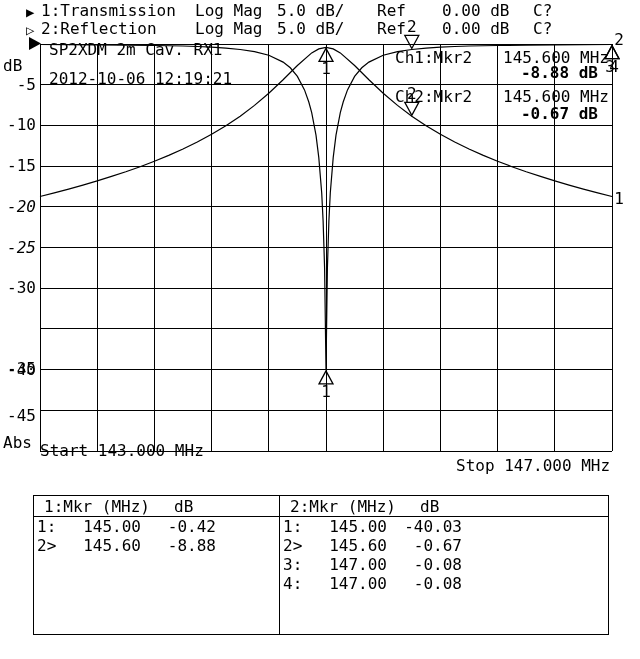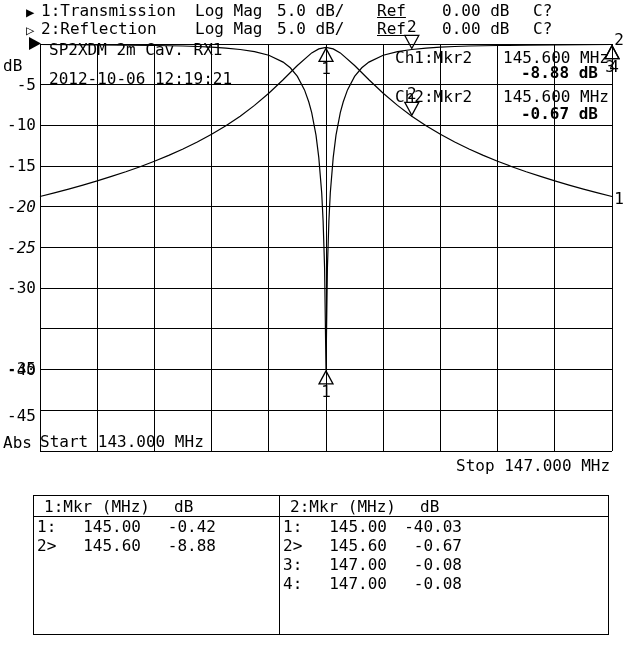--- a/index.html
+++ b/index.html
@@ -14,21 +14,21 @@
   #plot-svg { z-index:1; }
   .txt { z-index:2; }
   #overlay-svg { z-index:3; }
   
   .hline { position:absolute; left:0; width:640px; height:17px; }
   .hf { position:absolute; white-space:pre; }
   .hf-glyph  { left:26px; top:1px; font-size:14px; }
   .hf-name   { left:41px; }
   .hf-format { left:195px; }
   .hf-scale  { left:277px; }
-  .hf-ref    { left:377px;text-decoration:underline; }
+  .hf-ref    { left:377px; }
   .hf-refval { left:442px; }
   .hf-cal    { left:533px; }
   
   .ytick { position:absolute; left:0; width:36px; text-align:right; z-index:2; }
   
   .rdval { text-align:right; width:95px;font-weight:bold; }
   
   #mkr-table { position:absolute; left:33px; top:495px; width:576px; height:140px;
                border:1px solid #000; z-index:2; }
   .tbl-divider { position:absolute; left:245px; top:0; width:1px; height:100%; background:#000; }
@@ -115,21 +115,21 @@
   <div class="abs txt" style="left:49px;top:71px">2012-10-06 12:19:21</div>
 
   <div class="abs txt" style="left:395px;top:50px">Ch1:Mkr2</div>
   <div class="abs txt" style="left:503px;top:50px">145.600 MHz</div>
   <div class="abs txt rdval" style="left:503px;top:65px">-8.88 dB</div>
 
   <div class="abs txt" style="left:395px;top:89px">Ch2:Mkr2</div>
   <div class="abs txt" style="left:503px;top:89px">145.600 MHz</div>
   <div class="abs txt rdval" style="left:503px;top:106px">-0.67 dB</div>
 
-  <div class="abs txt" style="left:40px;top:434px">Start 143.000 MHz</div>
+  <div class="abs txt" style="left:40px;top:443px">Start 143.000 MHz</div>
   <div class="abs txt" style="left:456px;top:458px">Stop 147.000 MHz</div>
 
   <svg id="overlay-svg" class="layer" width="640" height="659">
       <polygon points="29,37 29,50 41,43.5" fill="#000"></polygon>
       <g>
         <polygon points="326,48.4188 319,61.4188 333,61.4188" fill="none" stroke="#000" stroke-width="1.3"></polygon>
         <text x="326" y="74.4188" text-anchor="middle" font-family="&quot;DejaVu Sans Mono&quot;, monospace" font-size="16" fill="#000">1</text>
       </g>
       <g>
         <polygon points="326,370.8442 319,383.8442 333,383.8442" fill="none" stroke="#000" stroke-width="1.3"></polygon>

